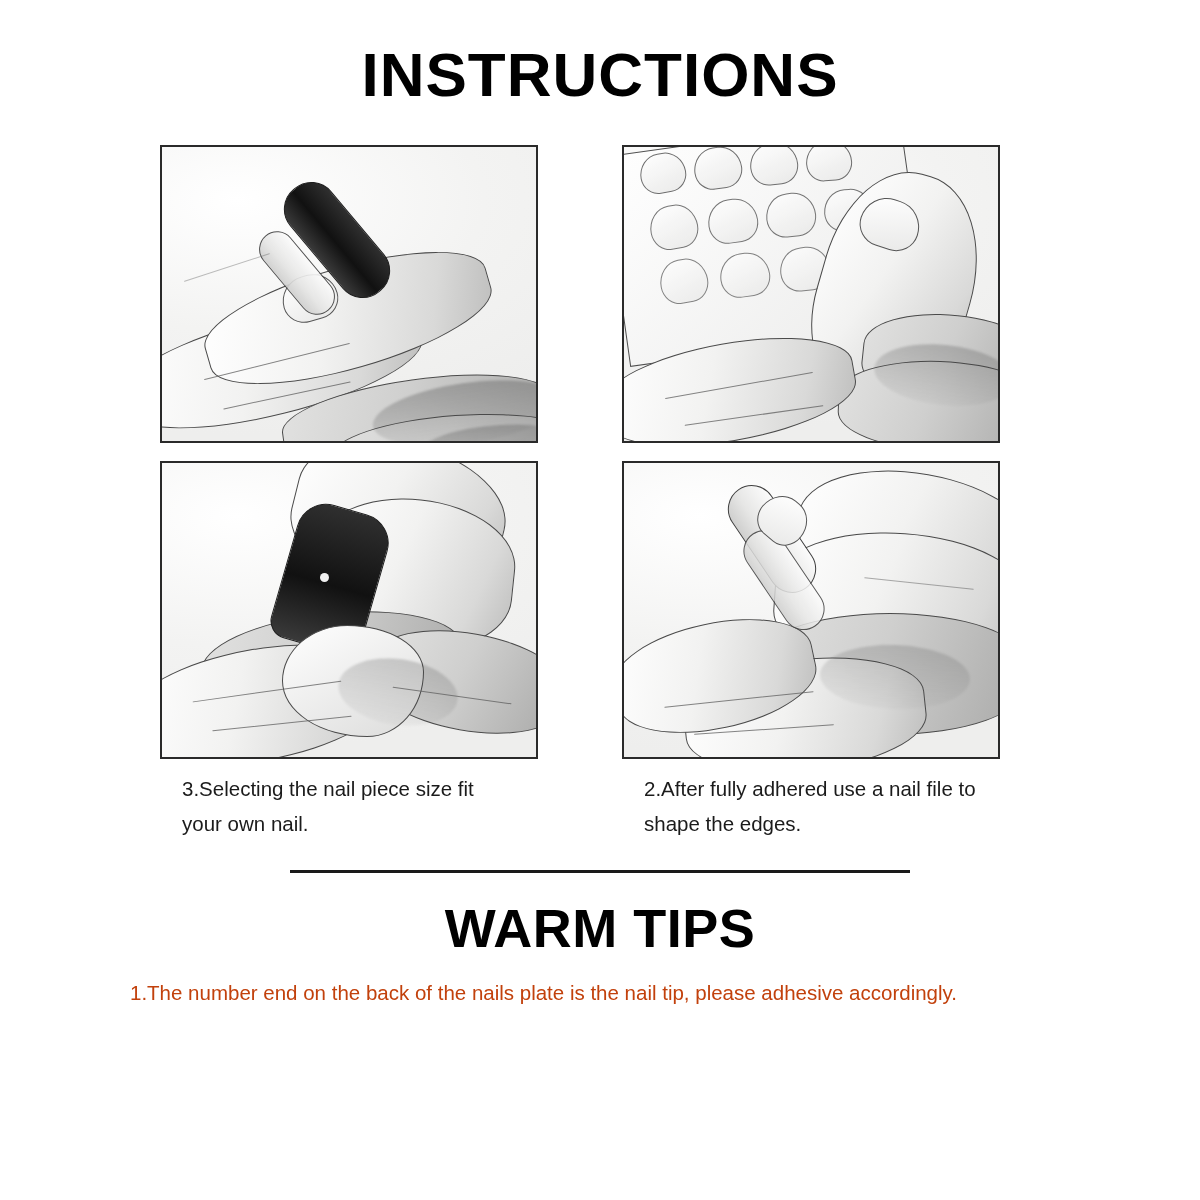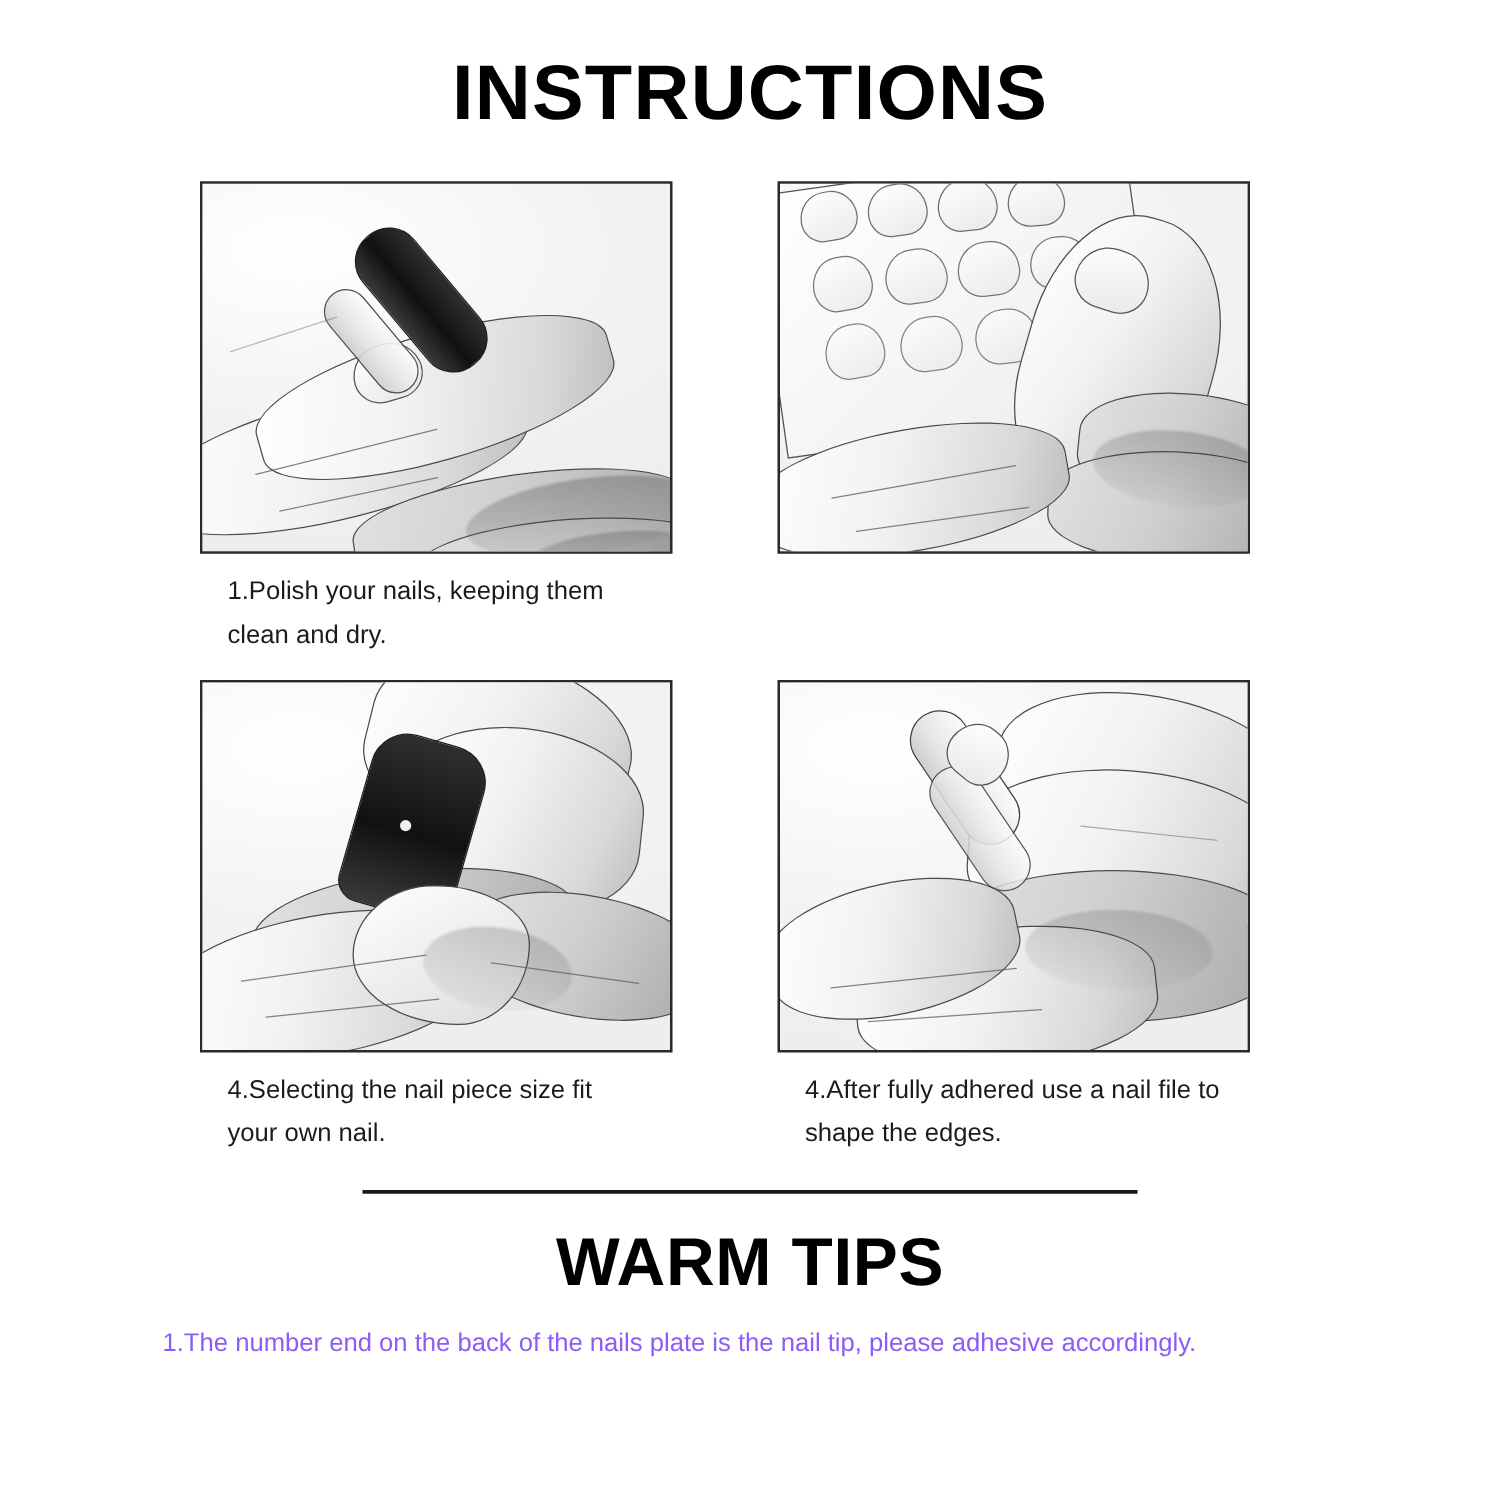--- a/index.html
+++ b/index.html
@@ -73,21 +73,21 @@
   }
   .tips-list {
     margin: 16px auto 0 auto;
     width: 940px;
     padding: 0;
     list-style: none;
   }
   .tips-list li {
     font-size: 20.5px;
     line-height: 1.78;
-    color: #8b5cf6;
+    color: #c2410c;
     white-space: pre-line;
     margin-bottom: 2px;
   }
 
   
   .ill { position: absolute; inset: 0; }
   .bg-soft {
     position: absolute; inset: 0;
     background:
       radial-gradient(120% 80% at 20% 18%, #ffffff 0%, #f3f3f2 55%, #eeeeed 100%);
@@ -166,22 +166,20 @@
 
           <div class="file-tool" style="left:108px; top:66px; width:132px; height:52px; transform:rotate(50deg);"></div>
           <div class="file-tool light" style="left:86px; top:108px; width:96px; height:34px; transform:rotate(50deg); opacity:.9;"></div>
 
           <div class="line" style="left:40px; top:214px; width:150px; transform:rotate(-14deg);"></div>
           <div class="line" style="left:60px; top:248px; width:130px; transform:rotate(-12deg);"></div>
           <div class="line" style="left:180px; top:300px; width:140px; transform:rotate(-5deg);"></div>
           <div class="line" style="left:20px; top:120px; width:90px; transform:rotate(-18deg); opacity:.4;"></div>
         </div>
       </div>
-      <div class="step-caption">1.Polish your nails, keeping them
-    clean and dry.</div>
     </div>
 
     <div class="step">
       <div class="step-figure">
         <div class="ill">
           <div class="bg-soft"></div>
 
           <div class="sheet" style="left:-10px; top:-12px; width:300px; height:210px; transform:rotate(-8deg);"></div>
           <div class="nail" style="left:16px; top:6px; width:44px; height:38px; transform:rotate(-10deg); opacity:.85;"></div>
           <div class="nail" style="left:70px; top:0px; width:46px; height:40px; transform:rotate(-8deg); opacity:.85;"></div>
@@ -221,21 +219,21 @@
           <div class="file-tool" style="left:122px; top:44px; width:92px; height:140px; border-radius:30px 30px 18px 18px; transform:rotate(16deg);"></div>
           <div style="position:absolute; left:158px; top:110px; width:9px; height:9px; background:#f0f0f0; border-radius:50%;"></div>
 
           <div class="blob" style="left:120px; top:162px; width:140px; height:110px; border-radius:46% 54% 40% 60% / 50% 42% 58% 50%;"></div>
           <div class="shade" style="left:176px; top:196px; width:120px; height:66px; transform:rotate(8deg); opacity:.4;"></div>
           <div class="line" style="left:30px; top:228px; width:150px; transform:rotate(-8deg);"></div>
           <div class="line" style="left:50px; top:260px; width:140px; transform:rotate(-6deg);"></div>
           <div class="line" style="left:230px; top:232px; width:120px; transform:rotate(8deg);"></div>
         </div>
       </div>
-      <div class="step-caption">4.Selecting the nail piece size fit
+      <div class="step-caption">3.Selecting the nail piece size fit
    your own nail.</div>
     </div>
 
     <div class="step">
       <div class="step-figure">
         <div class="ill">
           <div class="bg-soft"></div>
 
           <div class="finger" style="left:170px; top:10px; width:240px; height:150px; transform:rotate(10deg);"></div>
           <div class="finger" style="left:150px; top:70px; width:250px; height:140px; transform:rotate(4deg);"></div>
@@ -245,21 +243,21 @@
 
           <div class="file-tool light" style="left:88px; top:52px; width:118px; height:46px; transform:rotate(56deg);"></div>
           <div class="file-tool light" style="left:104px; top:96px; width:110px; height:40px; transform:rotate(56deg); opacity:.85;"></div>
           <div class="nail" style="left:134px; top:34px; width:48px; height:44px; transform:rotate(40deg);"></div>
           <div class="shade" style="left:196px; top:182px; width:150px; height:64px; transform:rotate(2deg); opacity:.35;"></div>
           <div class="line" style="left:40px; top:236px; width:150px; transform:rotate(-6deg);"></div>
           <div class="line" style="left:70px; top:266px; width:140px; transform:rotate(-4deg);"></div>
           <div class="line" style="left:240px; top:120px; width:110px; transform:rotate(6deg); opacity:.5;"></div>
         </div>
       </div>
-      <div class="step-caption">4.After fully adhered use a nail file to
+      <div class="step-caption">2.After fully adhered use a nail file to
   shape the edges.</div>
     </div>
 
   </div>
 
   <div class="divider"></div>
 
   <h2 class="tips-title">WARM TIPS</h2>
 
   <ul class="tips-list">

